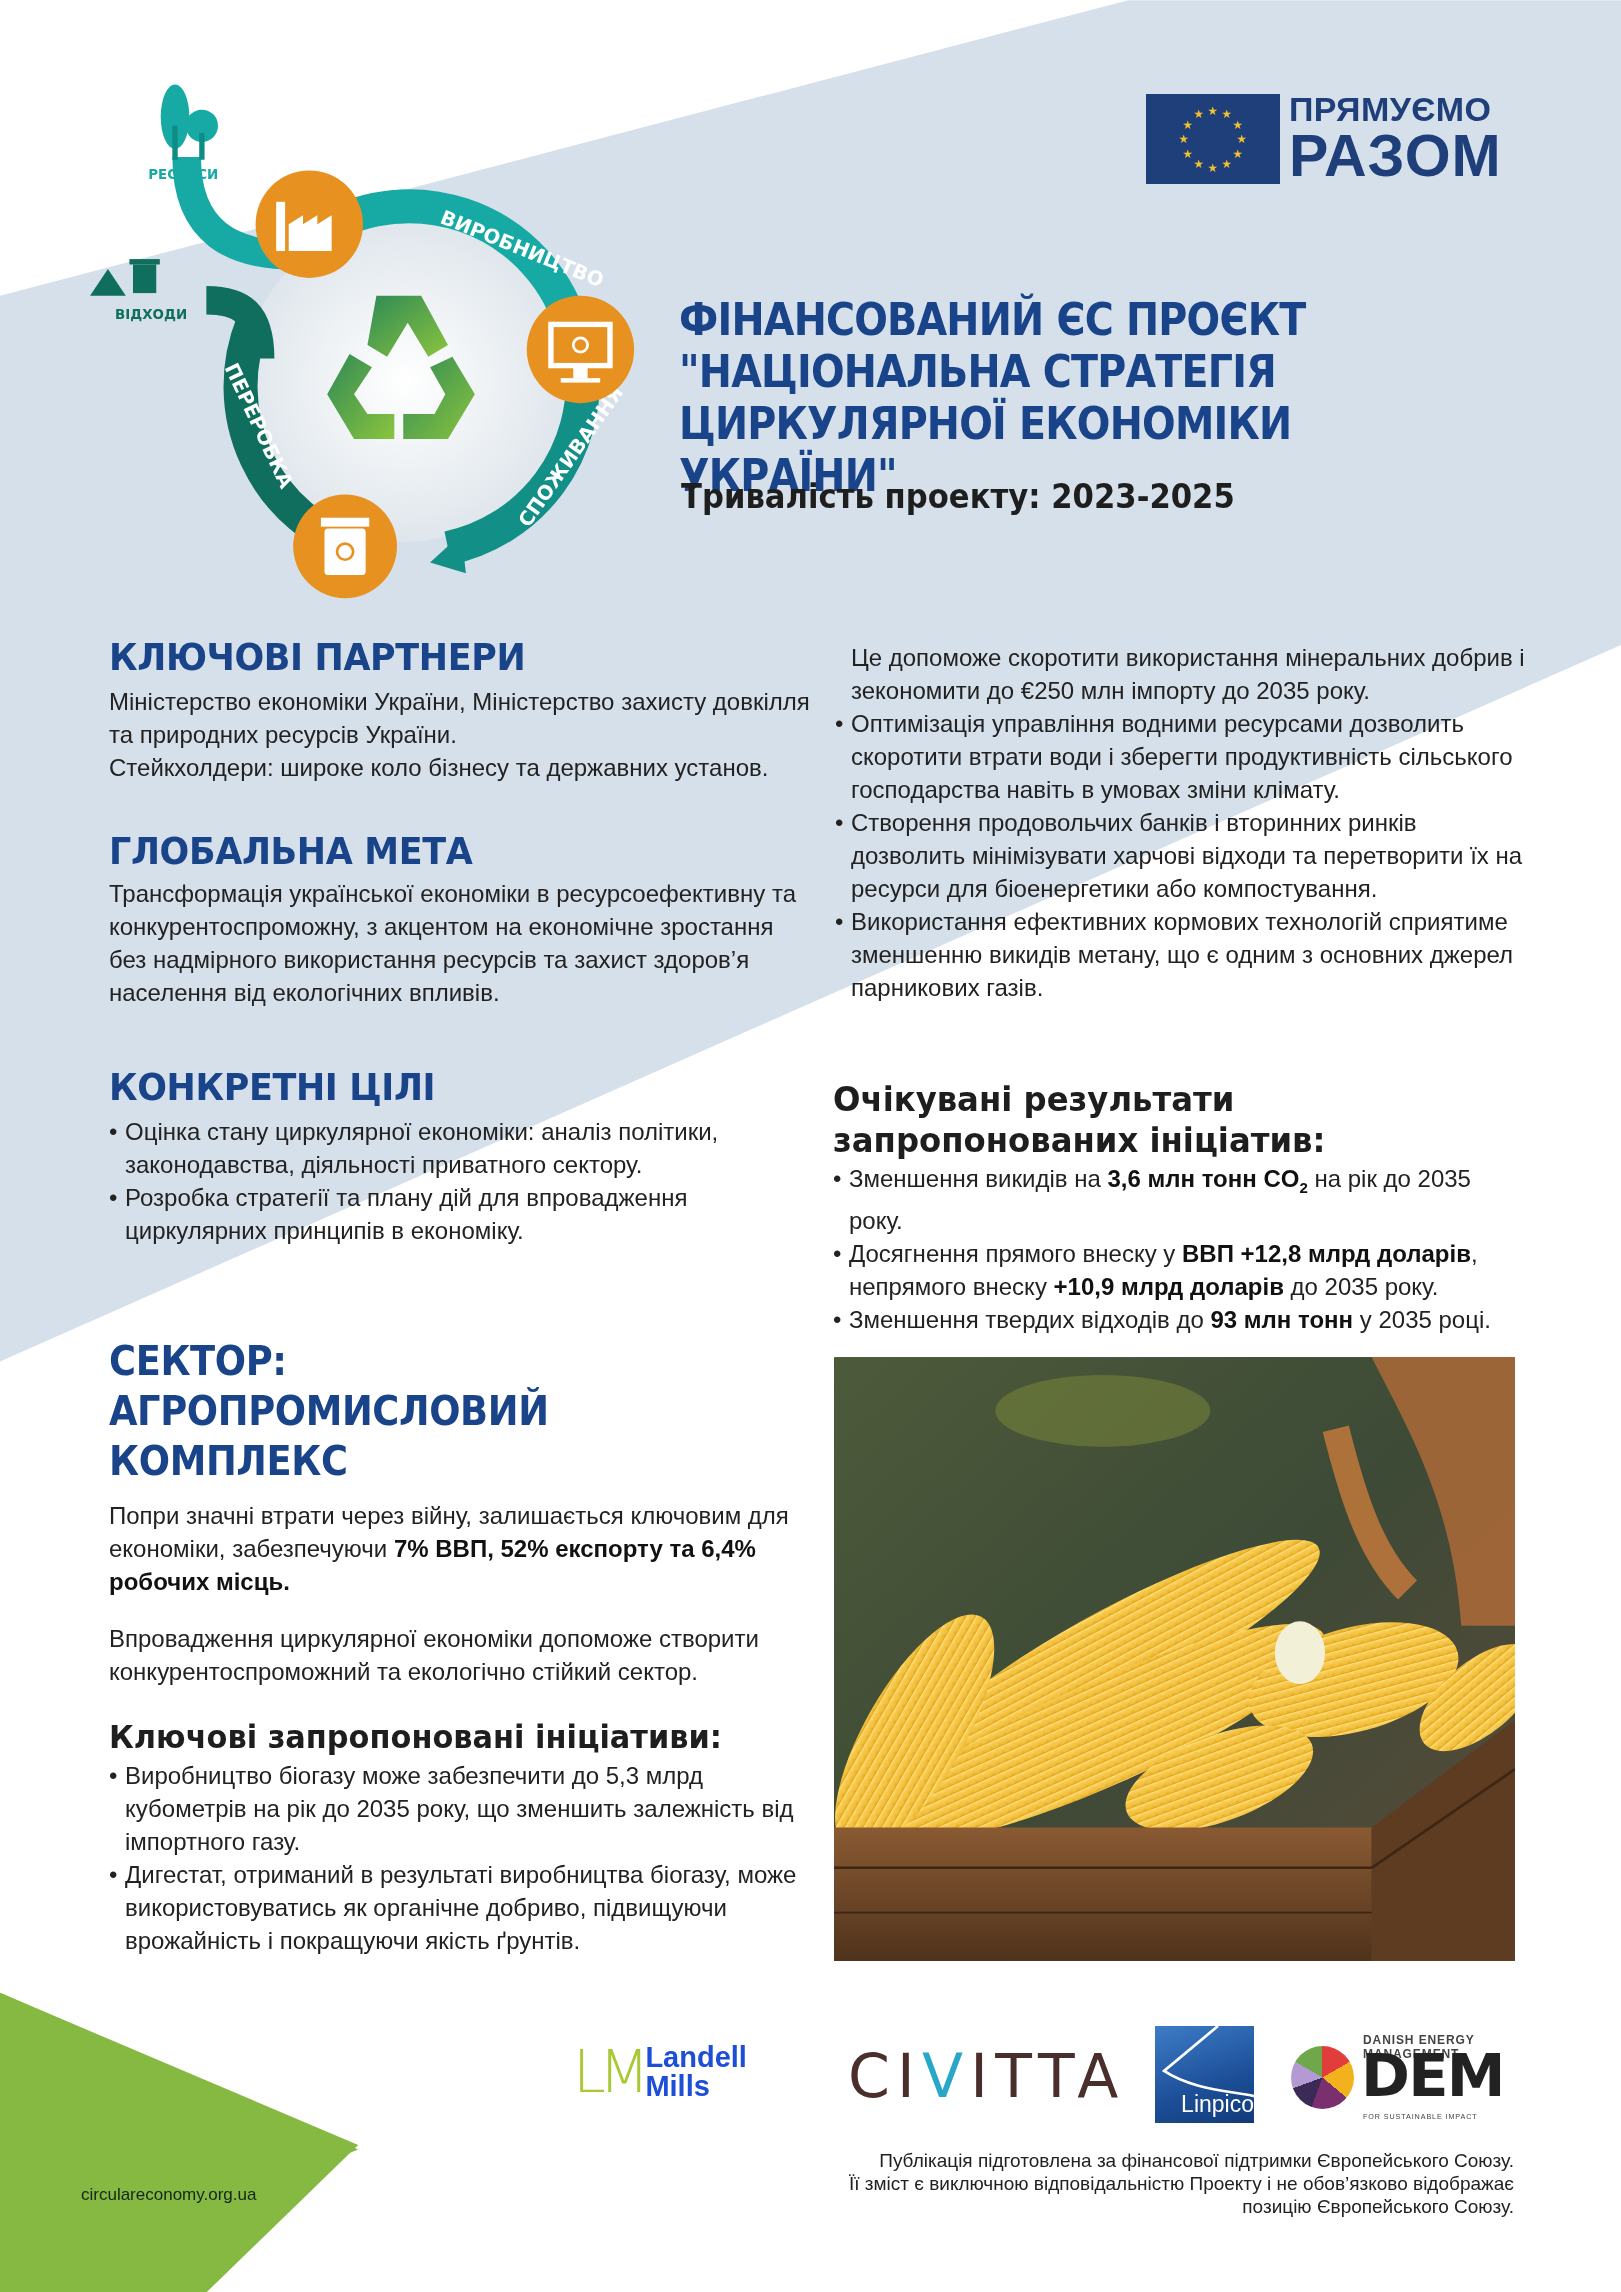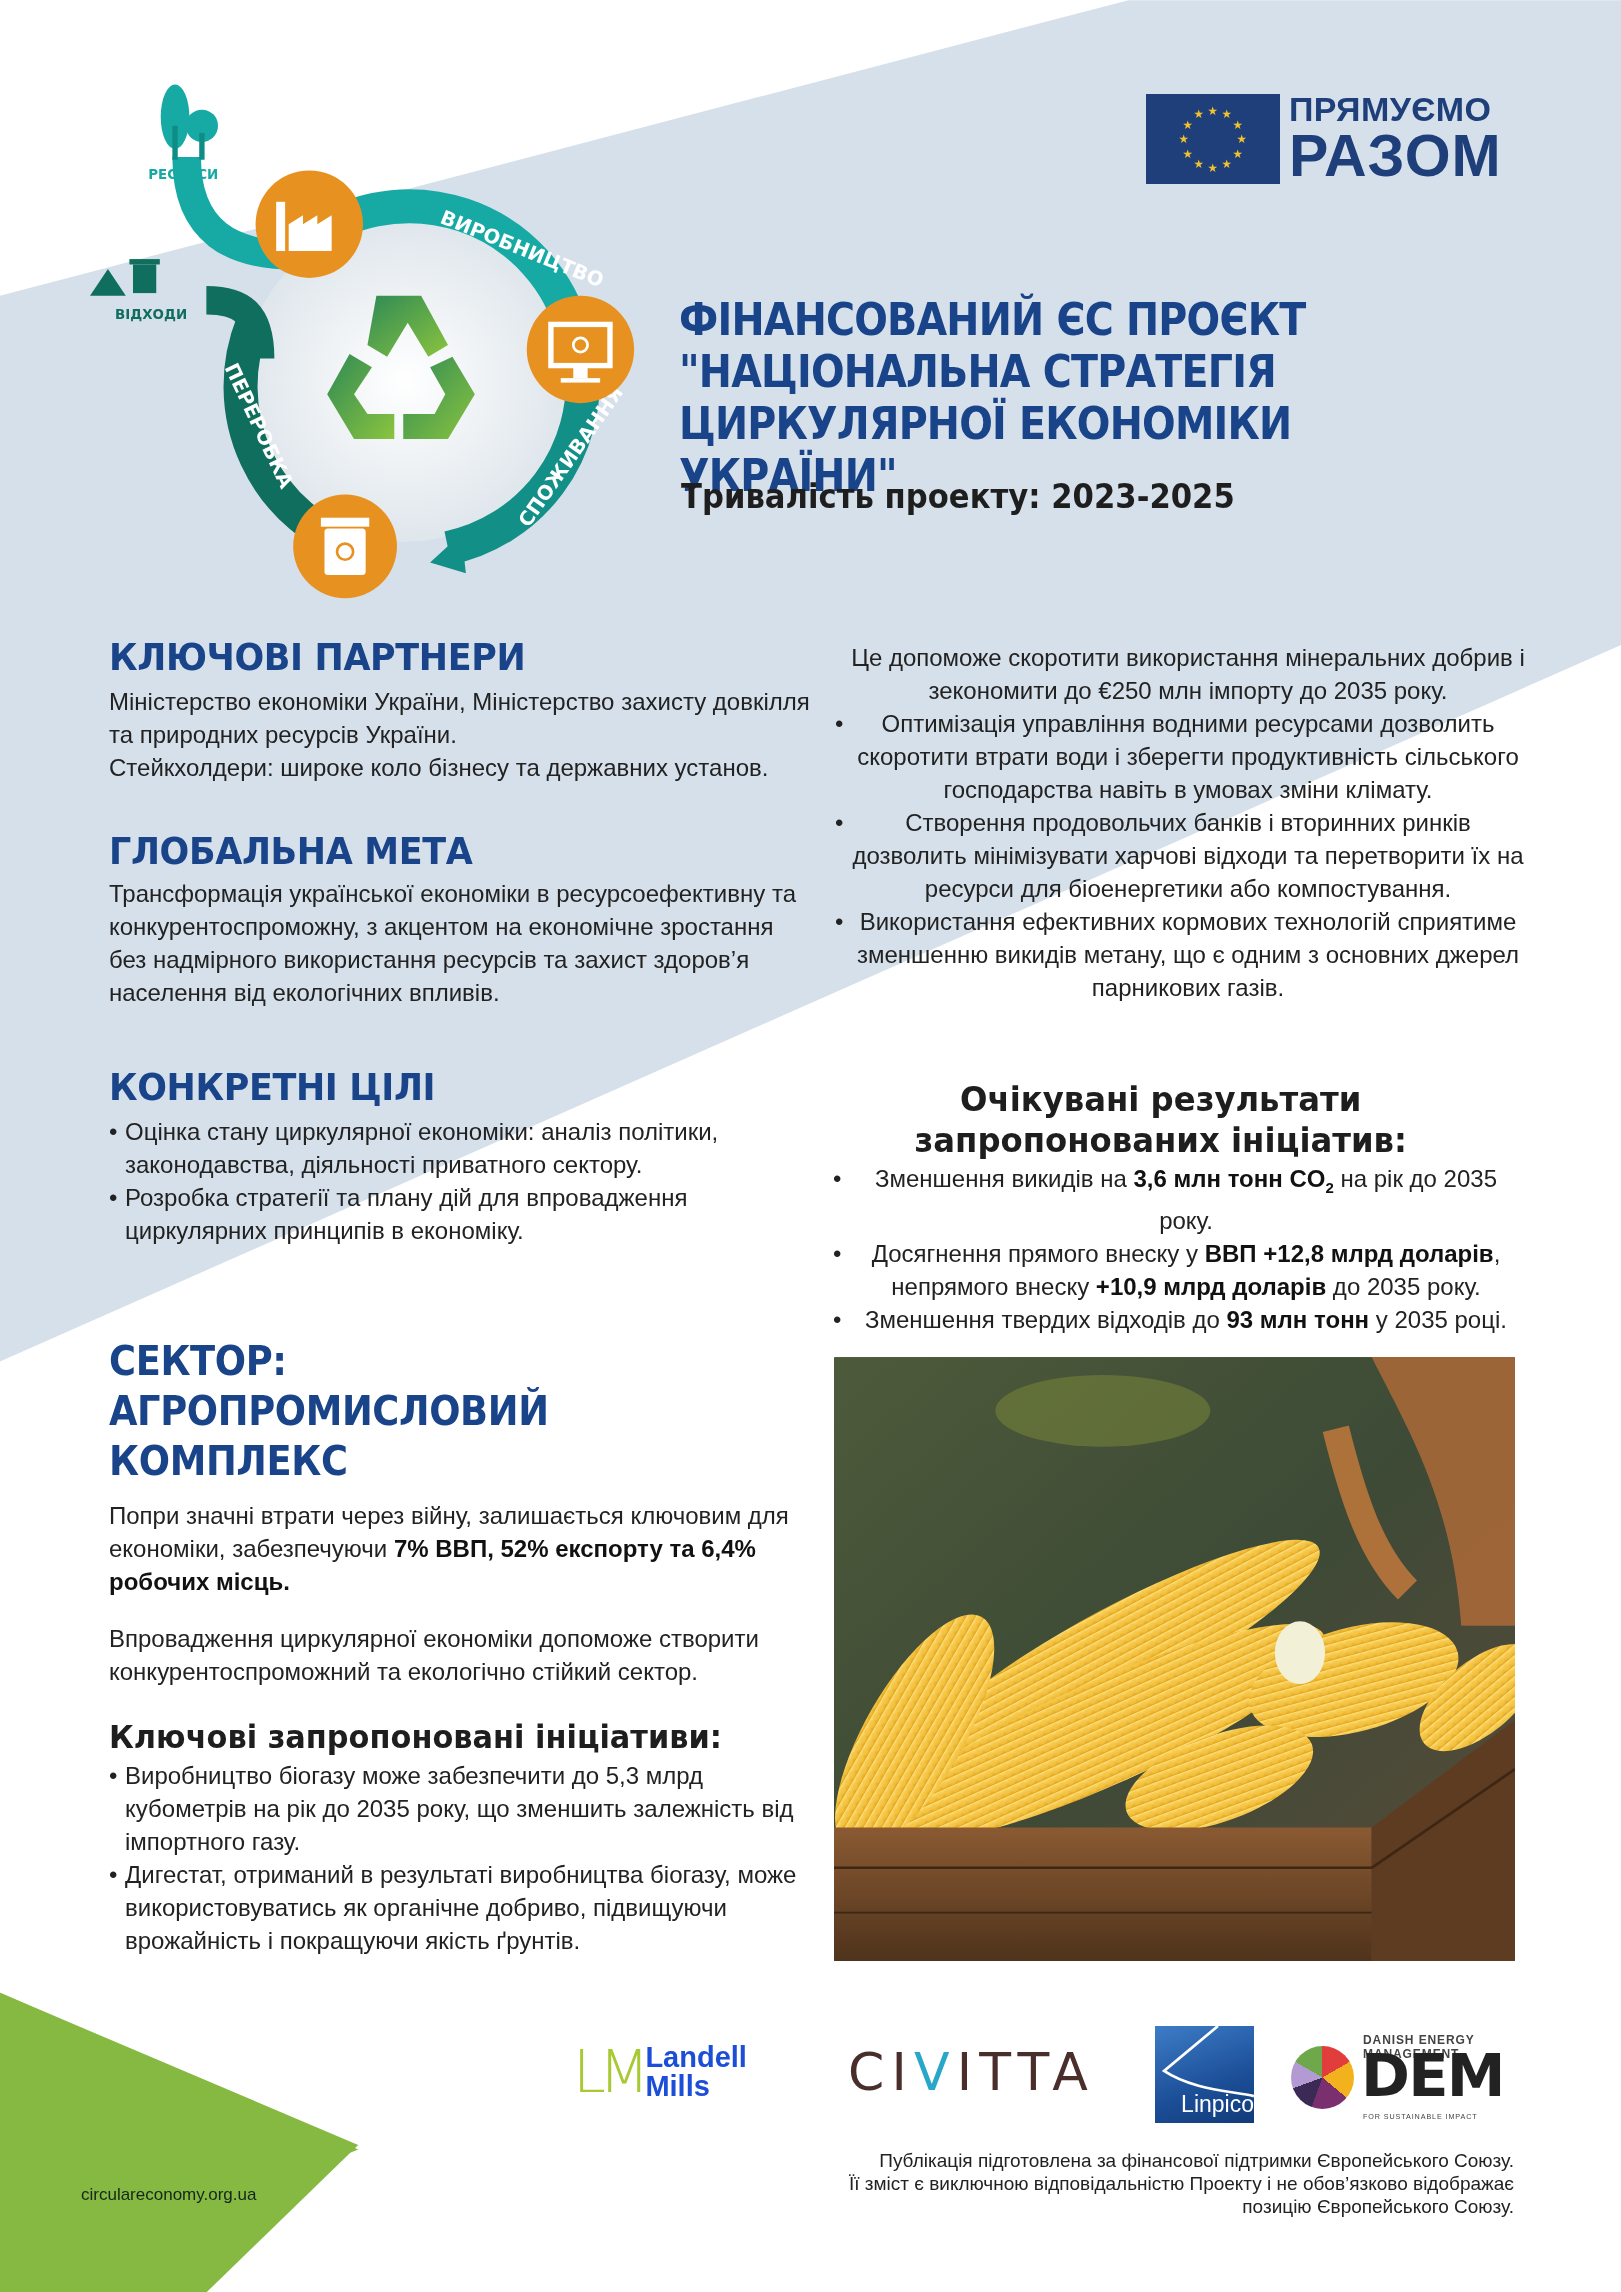--- a/index.html
+++ b/index.html
@@ -28,31 +28,31 @@
   .h-blue { color: #1a4489; font-weight: 700; font-family: "DejaVu Sans", sans-serif; font-size: 38px; line-height: 47px; letter-spacing: -0.4px; transform: scaleX(0.92); transform-origin: left top; margin: 0; }
   .body-text { font-size: 24px; line-height: 33px; color: #222; margin: 0; }
   .bullets { list-style: none; margin: 0; padding: 0; }
   .bullets li { position: relative; padding-left: 16px; font-size: 24px; line-height: 33px; color: #222; }
   .bullets li::before { content: "•"; position: absolute; left: 0; top: 0; }
   .h-black { font-family: "DejaVu Sans", sans-serif; font-weight: 700; color: #1e1e1e; font-size: 32px; line-height: 39px; margin: 0; transform: scaleX(0.95); transform-origin: left top; }
   b, .bold { font-weight: 700; color: #111; }
   sub { font-size: 15px; }
 
   .col-left { left: 109px; width: 708px; }
-  .col-right { left: 836px; width: 690px; text-align: center; }
+  .col-right { left: 836px; width: 690px; }
 
   
   .corn { left: 834px; top: 1357px; width: 681px; height: 604px; overflow: hidden; border-radius: 0.9px; }
 
   
   .logos { left: 573px; top: 2026px; width: 949px; height: 99px; }
   .lm { position: absolute; left: 0; top: 16px; display: flex; align-items: center; }
   .lm .mark { font-family: "DejaVu Sans", sans-serif; font-size: 59px; font-weight: 300; color: #a8c834; letter-spacing: -7.2px; line-height: 1; }
   .lm .txt { margin-left: 3px; font-weight: 700; color: #1d4ed8; font-size: 29px; line-height: 29px; }
-  .civitta { position: absolute; left: 275px; top: 19.7px; font-size: 52px; letter-spacing: 7.2px; color: #4a2e2b; line-height: 1; font-family: "DejaVu Sans", sans-serif; font-weight: 400; }
+  .civitta { position: absolute; left: 275px; top: 19.7px; font-size: 60px; letter-spacing: 7.2px; color: #4a2e2b; line-height: 1; font-family: "DejaVu Sans", sans-serif; font-weight: 400; }
   .civitta .v { color: #29a7c8; }
   .linpico { position: absolute; left: 582px; top: 0; width: 99px; height: 97px; background: linear-gradient(160deg, #3e7cc7 0%, #1c4f98 60%, #123a78 100%); overflow: hidden; }
   .linpico .word { position: absolute; bottom: 5.4px; left: 0; right: 0; text-align: right; color: #fff; font-size: 23px; font-weight: 400; }
   .dem { position: absolute; left: 718px; top: 1.8px; width: 233px; height: 94px; }
   .dem .ball { position: absolute; left: 0; top: 18px; width: 63px; height: 63px; border-radius: 50%; background: conic-gradient(#e23d3d 0 60deg, #f2b21e 60deg 130deg, #7a2f6e 130deg 200deg, #3a2a55 200deg 250deg, #b39ad2 250deg 300deg, #6fa84a 300deg 360deg); }
   .dem .small1 { position: absolute; left: 72px; top: 5.4px; font-size: 12px; letter-spacing: 0.9px; color: #444; font-weight: bold; }
   .dem .word { position: absolute; left: 70px; top: 18px; font-size: 59px; font-weight: 700; color: #222; line-height: 1; font-family: "DejaVu Sans", sans-serif; letter-spacing: -1.8px; }
   .dem .small2 { position: absolute; left: 72px; top: 84px; font-size: 7.2px; letter-spacing: 0.9px; color: #444; }
 
   .site { left: 81px; top: 2185px; font-size: 17px; color: #15261a; font-weight: 400; }

